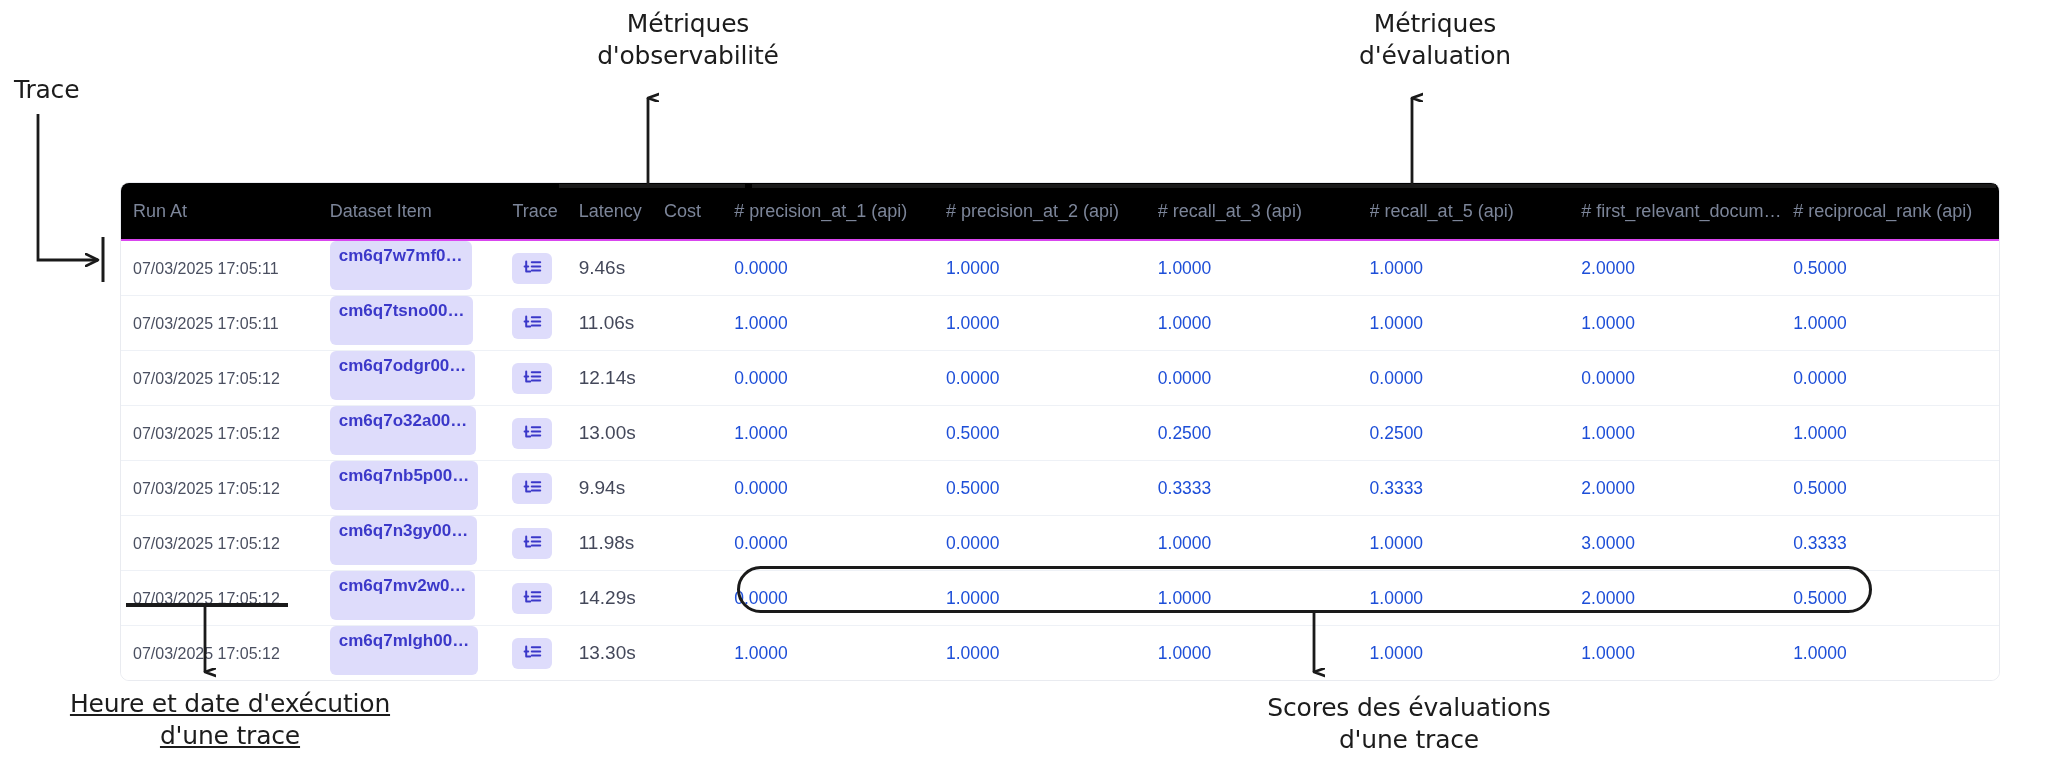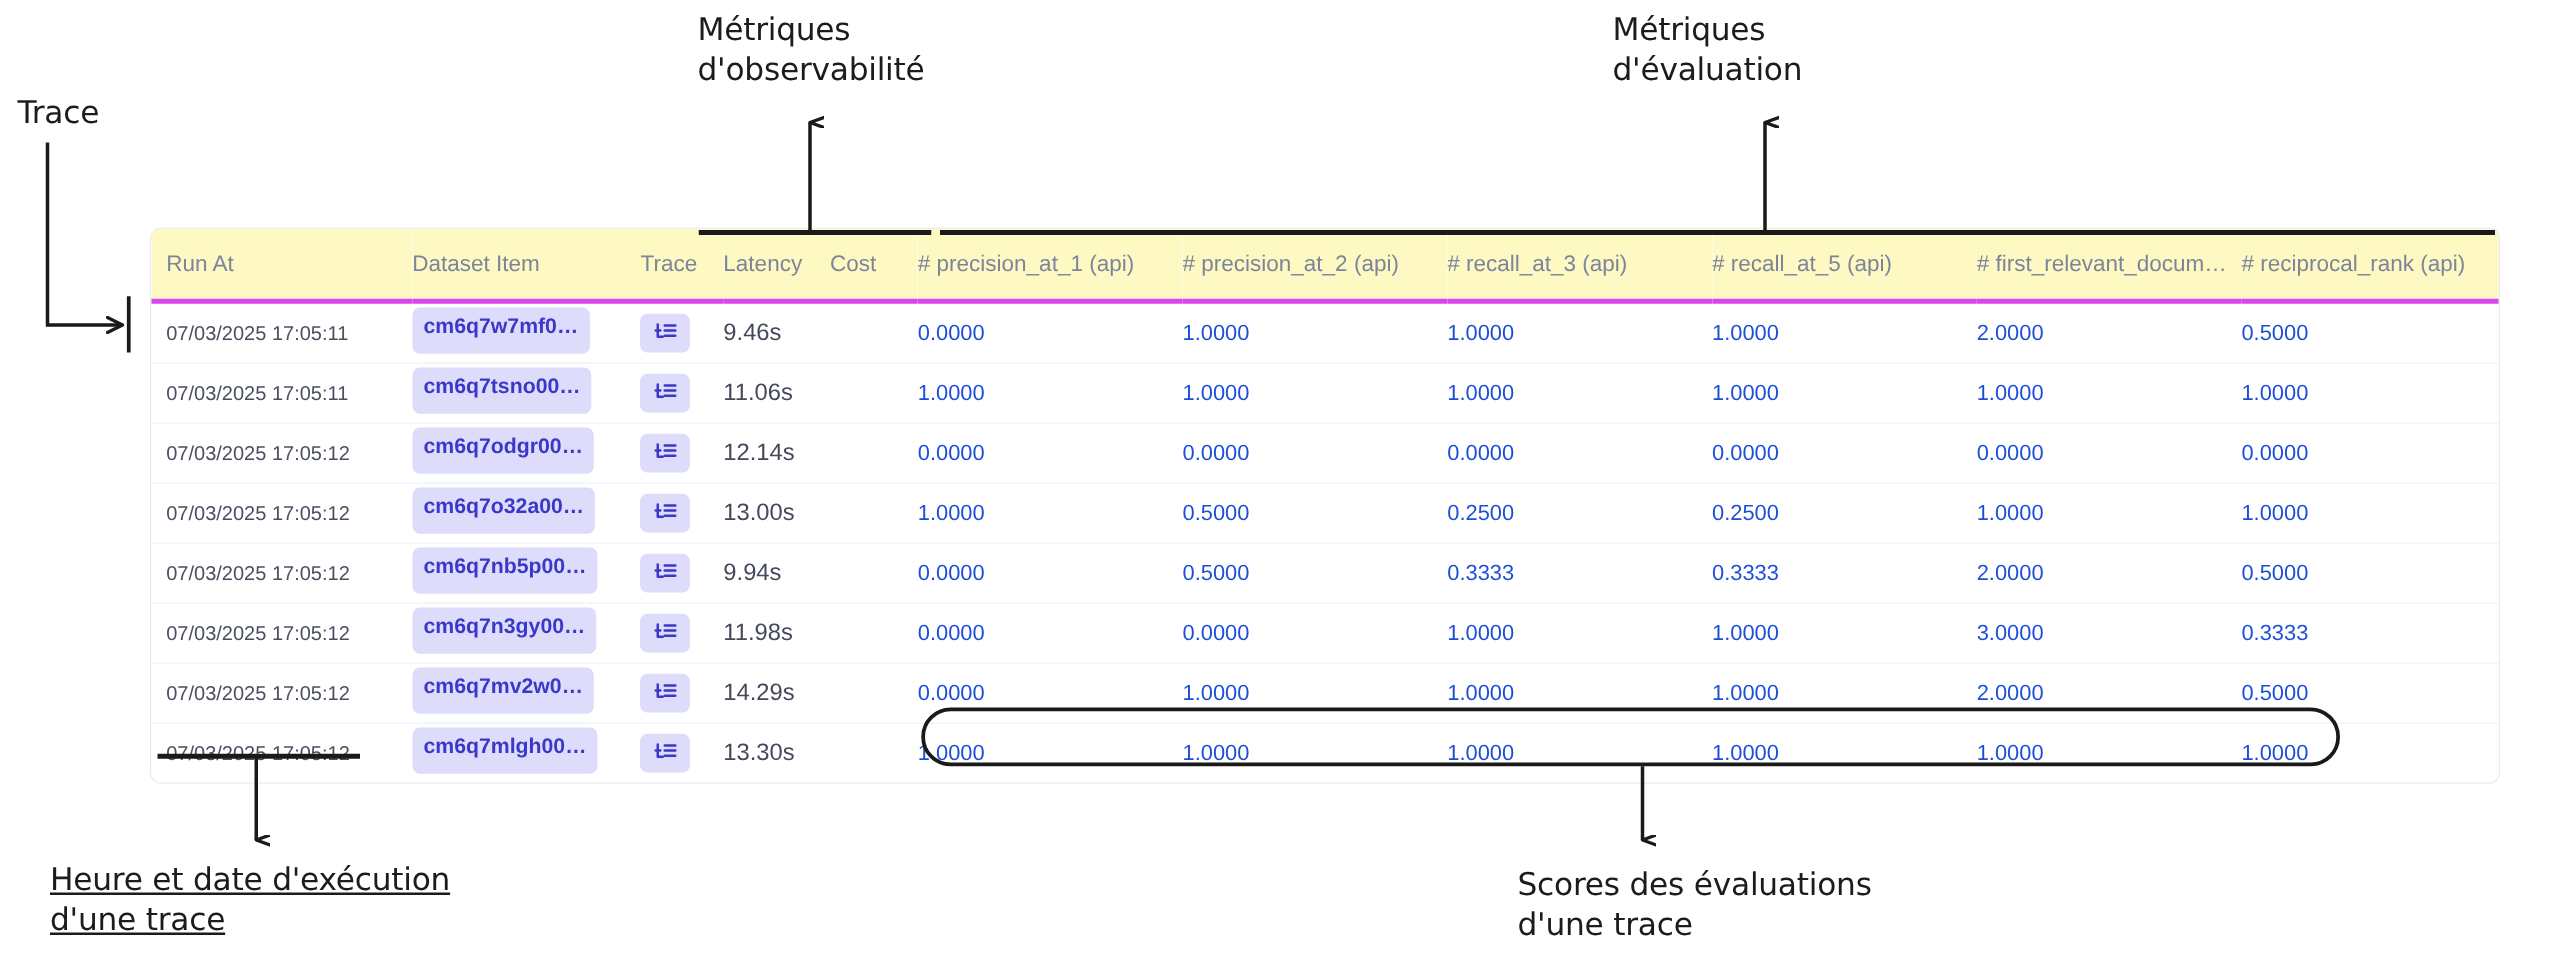--- a/index.html
+++ b/index.html
@@ -27,20 +27,21 @@
     z-index: 5;
   }
   .annot-label {
     position: absolute;
     z-index: 6;
     font-family: "DejaVu Sans", "Liberation Sans", sans-serif;
     font-size: 25px;
     line-height: 32px;
     color: #1c1c1c;
     white-space: pre;
+    text-align: center;
     letter-spacing: -0.2px;
   }
   #annot-trace-label     { left: 14px;   top: 74px;  text-align: left; }
   #annot-obs-label       { left: 558px;  top: 8px;   width: 260px; }
   #annot-eval-label      { left: 1290px; top: 8px;   width: 290px; }
   #annot-runat-label     { left: 40px;   top: 688px; width: 380px; text-decoration: underline; }
   #annot-scores-label    { left: 1214px; top: 692px; width: 390px; }
 
   
   .table-card {
@@ -59,22 +60,22 @@
     border-collapse: collapse;
     width: 100%;
     table-layout: fixed;
   }
   table.runs th {
     font-weight: 400;
     font-size: 18px;
     color: #7c8599;
     text-align: left;
     padding: 18px 0 17px 0;
-    background: #fef9c3;
-    border-bottom: 4px solid #d946ef;
+    background: #000000;
+    border-bottom: 2px solid #d946ef;
     white-space: nowrap;
     overflow: hidden;
     text-overflow: ellipsis;
     font-family: "Liberation Sans", sans-serif;
   }
   table.runs td {
     font-size: 18px;
     color: #44485a;
     padding: 0;
     height: 47px;
@@ -98,21 +99,21 @@
 
   .date-text { color: #4a4f60; font-size: 16px; }
 
   .ds-chip {
     display: inline-block;
     background: #dedcfb;
     color: #3b38c9;
     font-size: 17px;
     font-weight: 700;
     border-radius: 6px;
-    padding: 5px 9px 12px 9px;
+    padding: 5px 9px 24px 9px;
     max-width: 152px;
     overflow: hidden;
     text-overflow: ellipsis;
     white-space: nowrap;
     font-family: "Liberation Sans", sans-serif;
   }
 
   .trace-chip {
     display: inline-flex;
     align-items: center;

